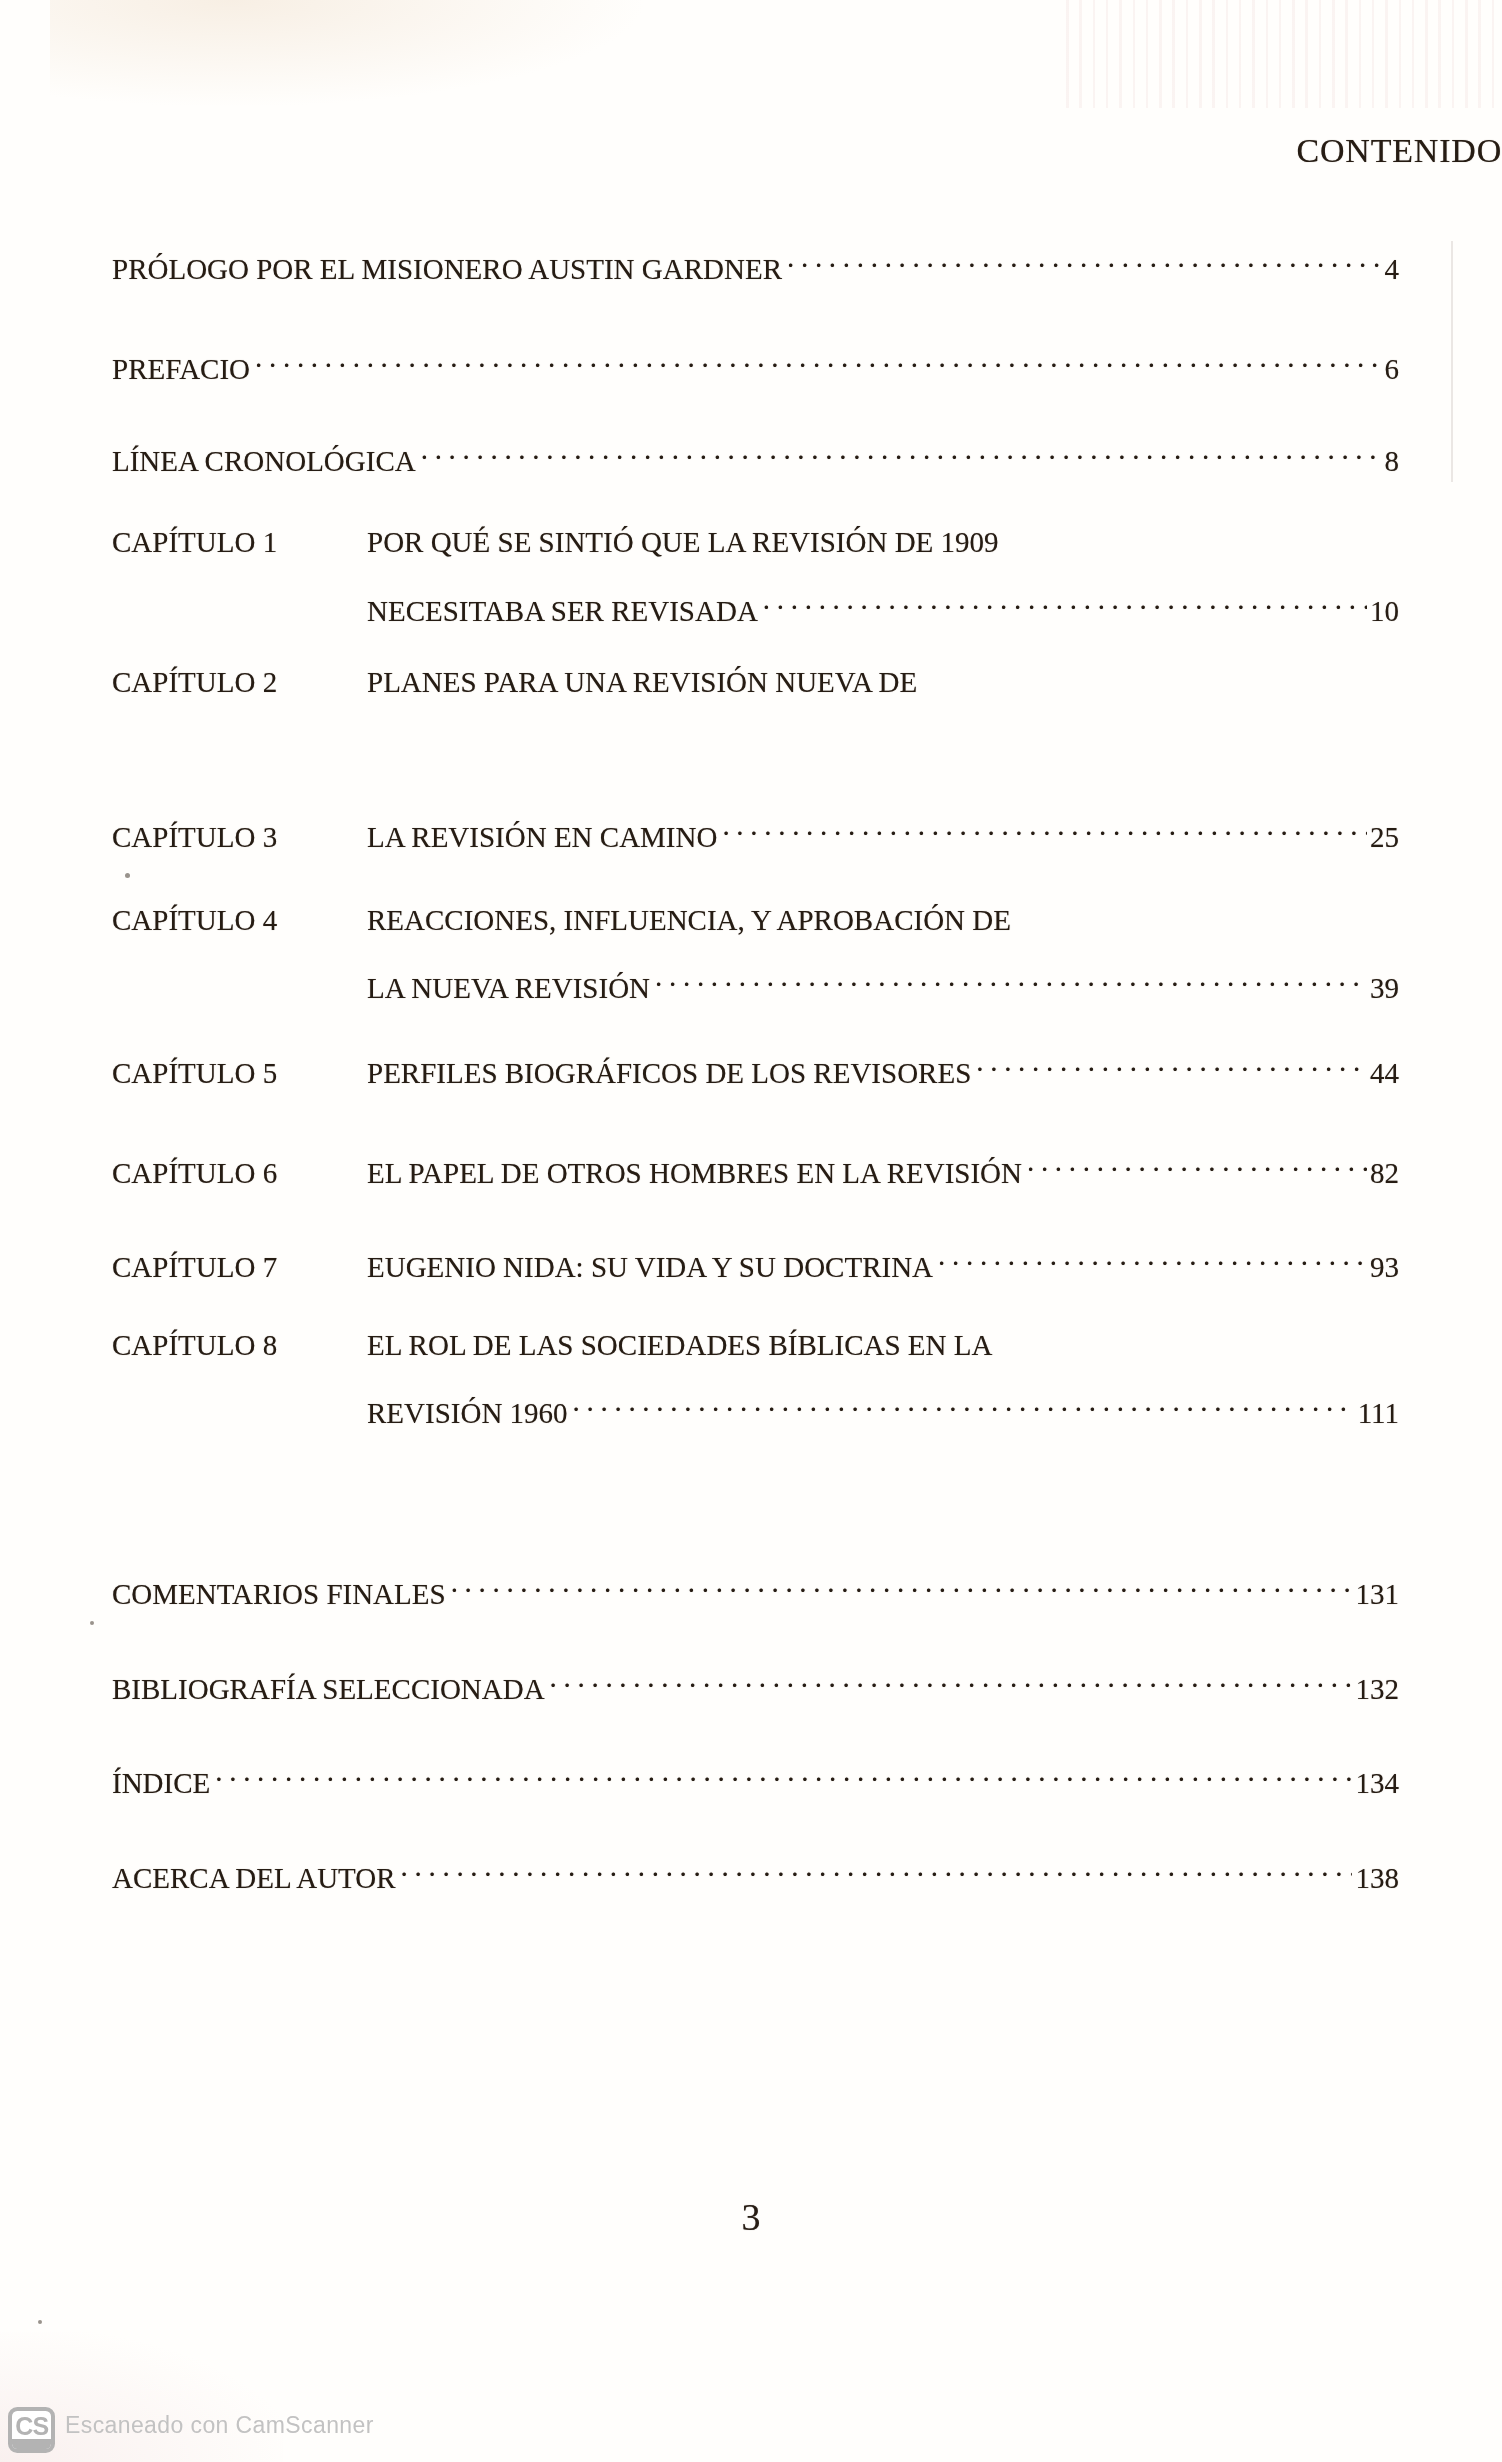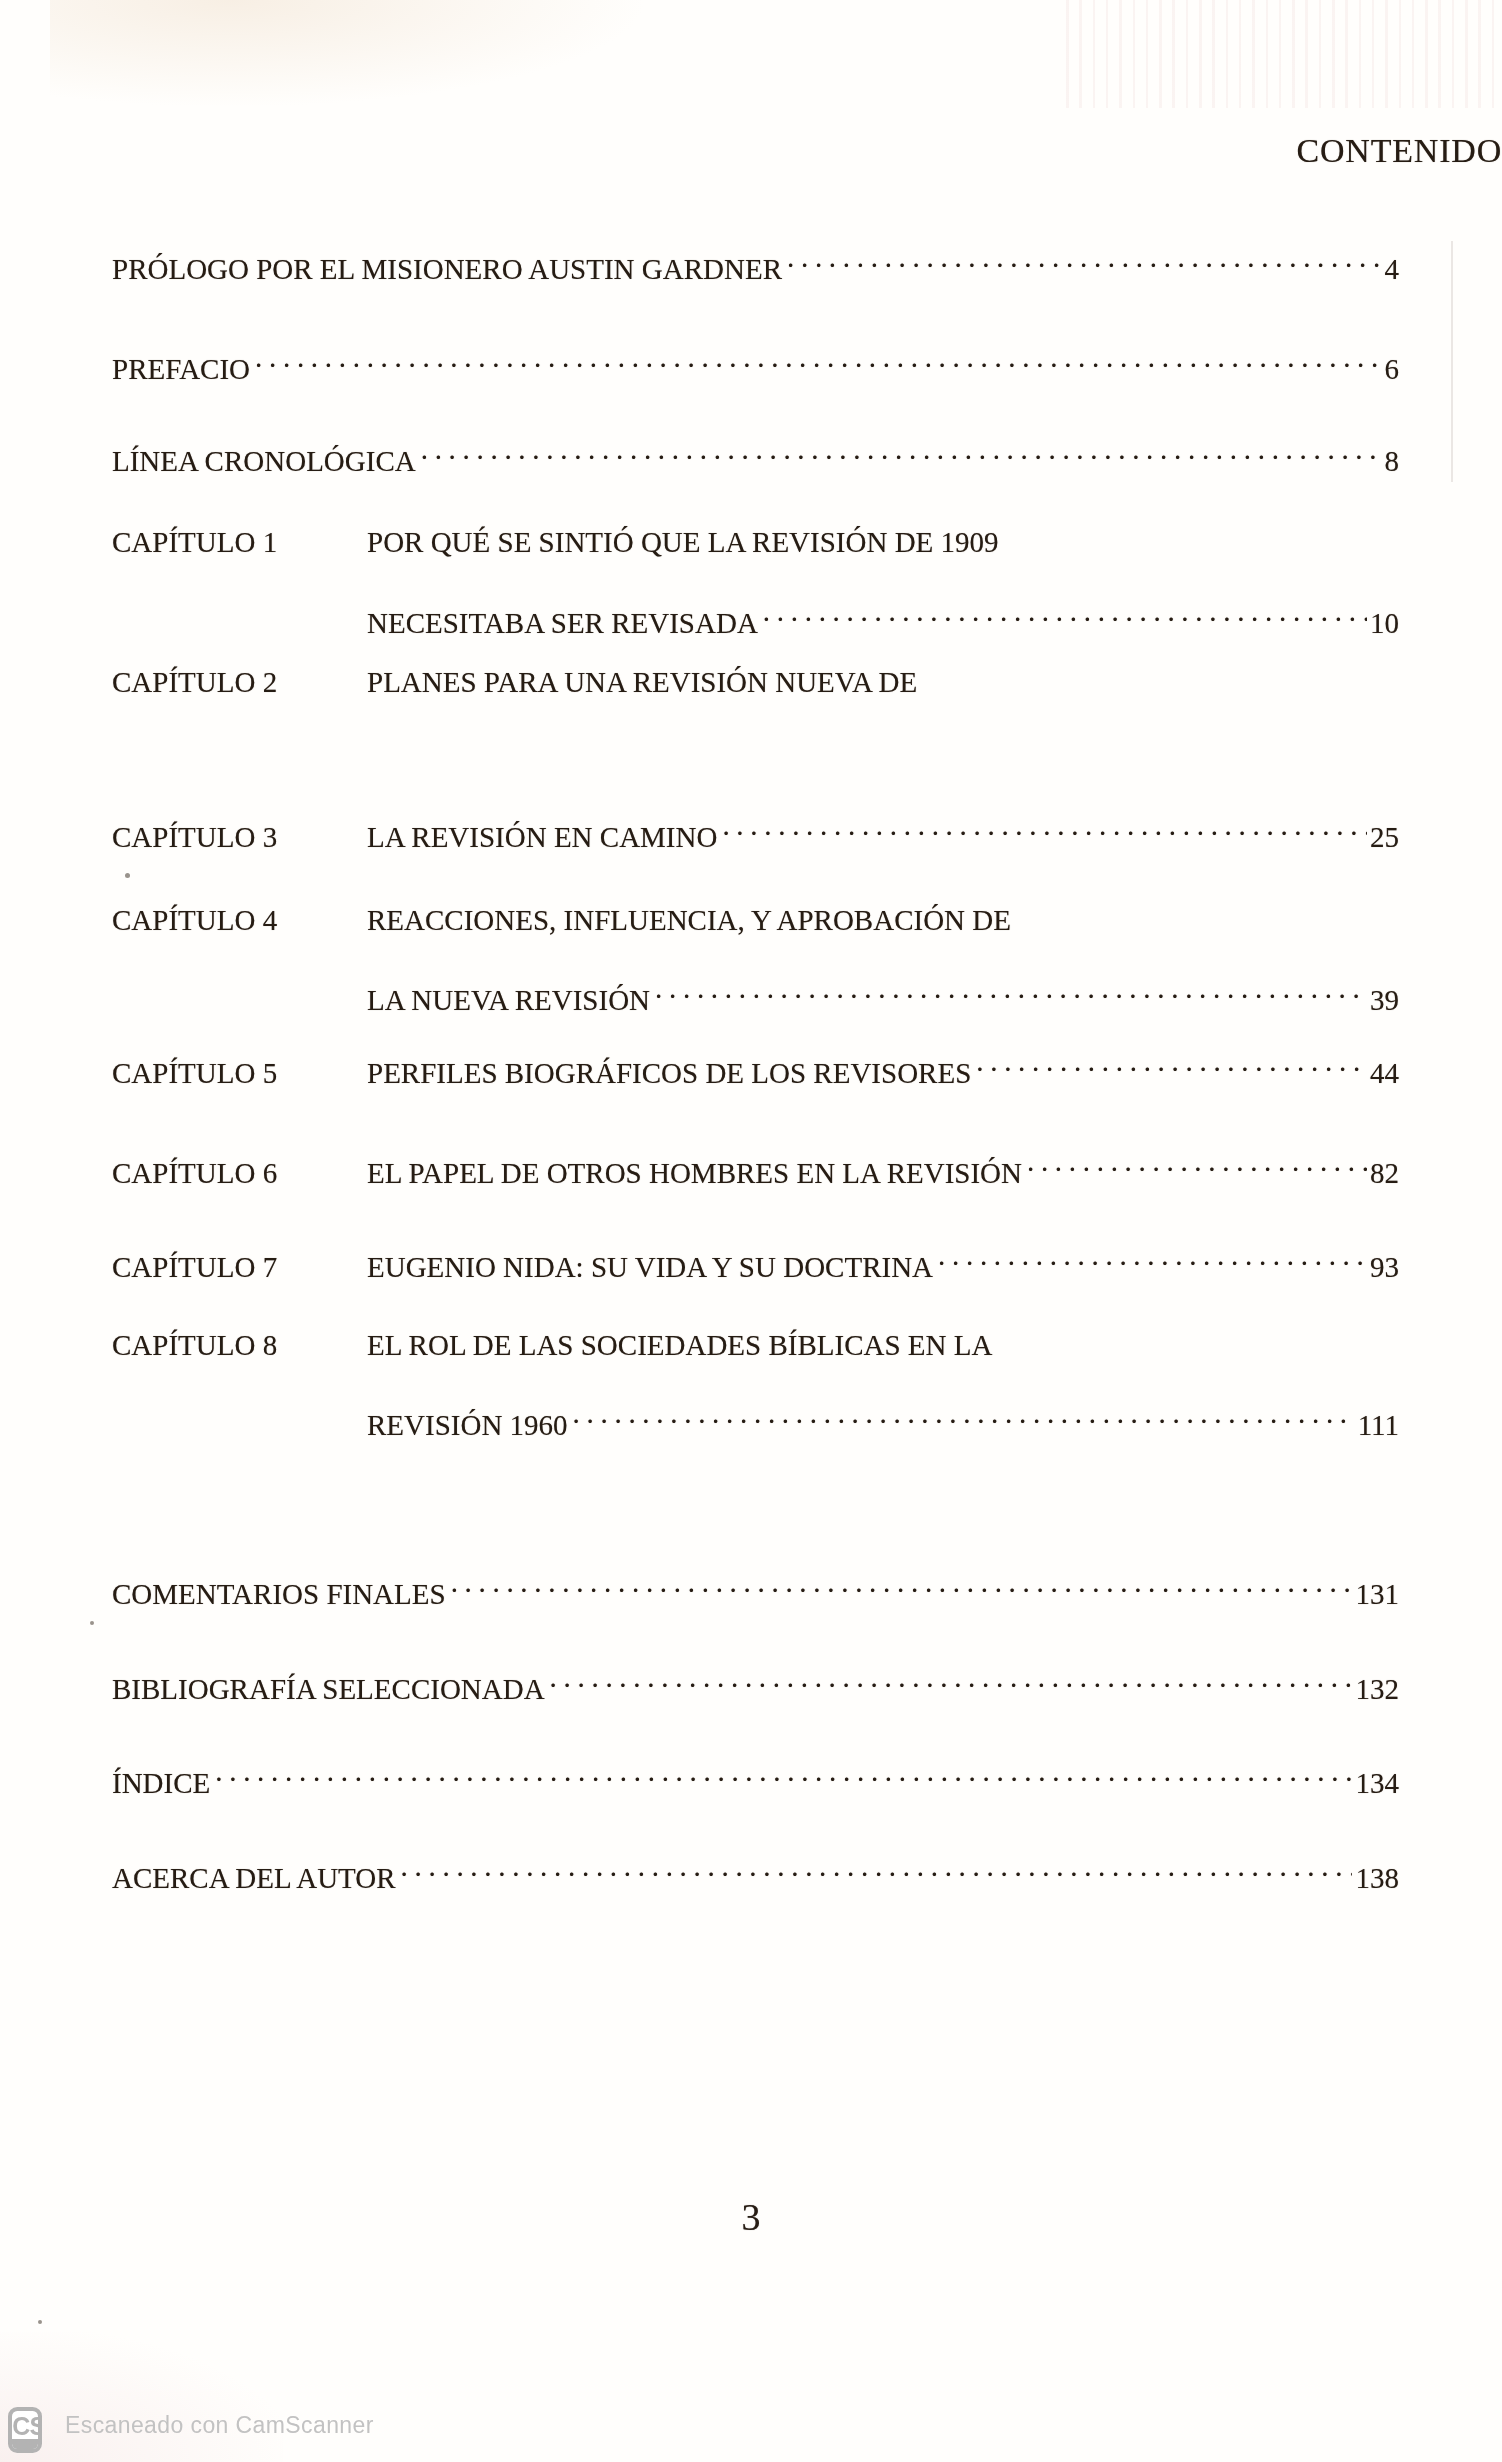--- a/index.html
+++ b/index.html
@@ -48,21 +48,21 @@
   }
   .row {
     position: absolute; left: 112px; width: 1287px;
     display: flex; align-items: flex-end;
     font-size: 29px; line-height: 1.15;
     white-space: nowrap;
     box-sizing: border-box;
     text-shadow: 0 0 0.8px rgba(45,32,22,0.5);
   }
   .row .chap { flex: none; width: 255px; }
-  .row.indent { padding-left: 255px; margin-top: 12px; }
+  .row.indent { padding-left: 255px; }
   .row .lbl { flex: none; }
   .leader {
     flex: 1 1 0; min-width: 13.3px;
     overflow: hidden; margin: 0 3.3px 0 5px;
     height: 45px;
   }
   .leader::after {
     content: "................................................................................................................................................................";
     letter-spacing: 6.7px;
   }
@@ -70,21 +70,21 @@
 
   .folio {
     position: absolute; left: 0; top: 2195px; width: 100%;
     text-align: center; font-size: 38px;
     text-shadow: 0 0 0.8px rgba(45,32,22,0.5);
   }
 
   
   .cs-logo {
     position: absolute; left: 8.3px; top: 2407px;
-    width: 34px; height: 46px;
+    width: 47px; height: 46px;
     border: 4.2px solid #b3b3b3; border-radius: 9.2px;
     box-sizing: border-box; background: #ffffff;
     overflow: hidden;
   }
   .cs-logo-text {
     display: block; text-align: center; margin-top: 0.8px;
     font-family: "Liberation Sans", sans-serif;
     font-weight: bold; font-size: 25px; color: #b3b3b3;
     letter-spacing: -0.8px;
   }

